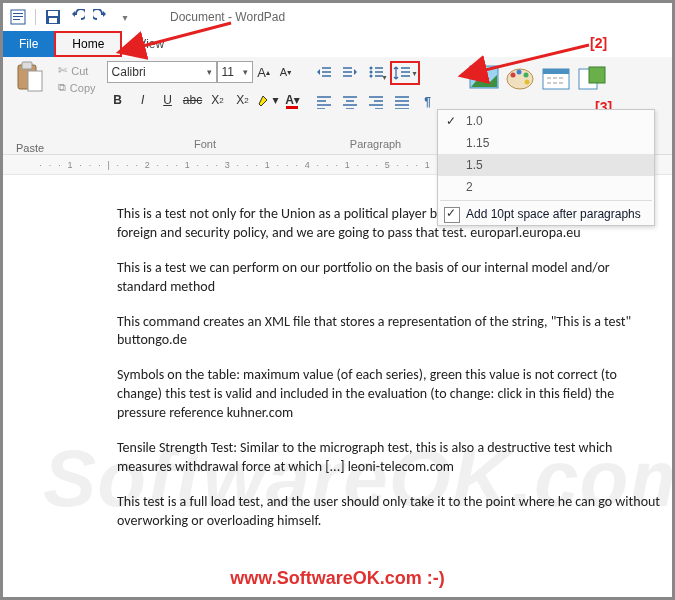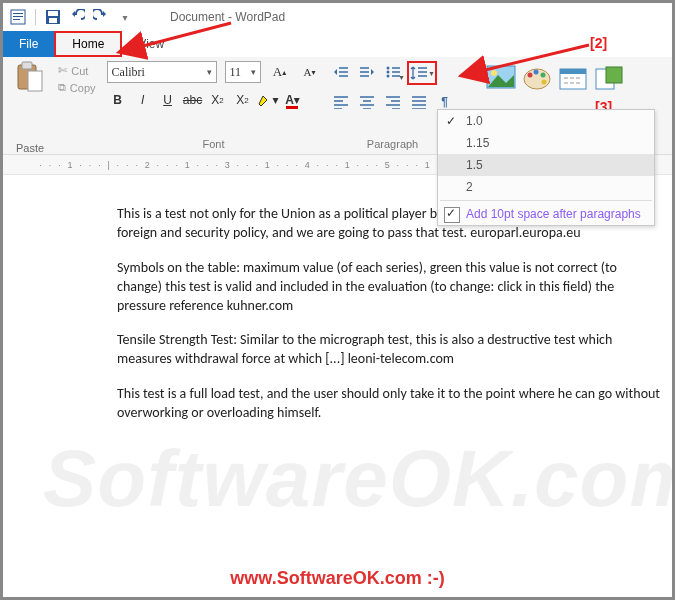--- a/index.html
+++ b/index.html
@@ -13,21 +13,21 @@
 .tab.file { background: #1979ca; color: #fff; }
 .tab.active { background: #f5f5f5; color: #000; border: 2px solid #e52020; }
 .ribbon { height: 98px; background: #f5f5f5; border-bottom: 1px solid #ddd; display: flex; padding: 4px 6px 0 6px; gap: 8px; }
 .group { display: flex; flex-direction: column; align-items: center; }
 .group-body { flex: 1; display: flex; align-items: flex-start; gap: 4px; }
 .group-label { font-size: 11px; color: #777; padding: 2px 0 4px; text-align: center; }
 .paste-btn { display: flex; flex-direction: column; align-items: center; width: 42px; gap: 47px; }
 .paste-icon { width: 28px; height: 34px; }
 .clip-btns { display: flex; flex-direction: column; gap: 2px; padding-top: 2px; }
 .clip-btn { display: flex; align-items: center; gap: 4px; color: #999; font-size: 11px; padding: 1px 3px; }
-.font-top { display: flex; align-items: center; gap: 8px; font-family: Liberation Serif, serif; }
+.font-top { display: flex; align-items: center; gap: 0; }
 .combobox { background: #fff; border: 1px solid #a5a5a5; height: 22px; display: flex; align-items: center; padding: 0 4px; font-size: 12px; color: #333; }
 .font-name { width: 110px; }
 .font-size { width: 36px; }
 .dd-arrow { margin-left: auto; color: #555; font-size: 9px; }
 .btn-sq { width: 22px; height: 22px; display: inline-flex; align-items: center; justify-content: center; color: #333; }
 .font-row2 { display: flex; gap: 3px; margin-top: 6px; }
 .font-row2 .b { font-weight: 700; }
 .font-row2 .i { font-style: italic; }
 .font-row2 .u { text-decoration: underline; }
 .font-col { display: flex; flex-direction: column; }
@@ -36,21 +36,21 @@
 .icon-btn { width: 24px; height: 22px; display: inline-flex; align-items: center; justify-content: center; color: #3a6ea5; position: relative; }
 .icon-btn .mini-dd { font-size: 8px; color: #555; position: absolute; right: 1px; bottom: 1px; }
 .line-spacing-btn { border: 2px solid #e52020; width: 30px; height: 24px; display: inline-flex; align-items: center; justify-content: center; color: #3a6ea5; }
 .insert-grp { display: flex; gap: 4px; align-items: flex-start; padding-top: 2px; }
 .big-icon { width: 32px; height: 32px; display: inline-flex; align-items: center; justify-content: center; }
 .dropdown { position: absolute; top: 106px; left: 434px; width: 218px; background: #fbfbfb; border: 1px solid #c9c9c9; box-shadow: 1px 2px 4px rgba(0,0,0,.15); font-size: 12px; z-index: 10; }
 .dropdown .dd-item { padding: 4px 8px 4px 28px; position: relative; color: #555; }
 .dropdown .dd-item.hover { background: #e5e5e5; }
 .dropdown .dd-item.checked::before { content: "✓"; position: absolute; left: 8px; color: #333; }
 .dropdown .dd-sep { height: 1px; background: #ddd; margin: 2px 2px; }
-.dropdown .dd-check { padding: 4px 8px 4px 28px; position: relative; color: #8b5cf6; }
+.dropdown .dd-check { padding: 4px 8px 4px 28px; position: relative; color: #0f172a; }
 .dropdown .dd-check::before { content: ""; position: absolute; left: 6px; top: 4px; width: 14px; height: 14px; border: 1px solid #888; background: #fff; }
 .dropdown .dd-check.checked::after { content: "✓"; position: absolute; left: 8px; top: 3px; color: #333; }
 .ruler { height: 20px; background: #f7f7f7; border-bottom: 1px solid #e5e5e5; display: flex; align-items: center; padding-left: 36px; color: #888; font-size: 9px; letter-spacing: 2px; position: relative; }
 .doc { position: absolute; top: 178px; left: 0; right: 0; bottom: 44px; overflow: hidden; background: #fff; padding: 24px 10px 0 114px; font-family: Calibri, sans-serif; font-size: 14px; color: #222; line-height: 1.35; }
 .doc p { margin-bottom: 16px; }
 .sidebar-line { position: absolute; left: 28px; top: 178px; bottom: 44px; width: 1px; background: #ccc; }
 .annot { position: absolute; color: #e52020; font-weight: 700; font-size: 14px; pointer-events: none; }
 .watermark { position: absolute; left: 40px; bottom: 72px; font-size: 80px; font-weight: 700; color: rgba(0,0,0,.06); font-style: italic; letter-spacing: 1px; pointer-events: none; z-index: 4; }
 .footer { position: absolute; left: 0; right: 0; bottom: 8px; text-align: center; color: #e03030; font-size: 18px; font-weight: 600; }
 
@@ -269,20 +269,22 @@
   <div class="dd-sep"></div>
   <div class="dd-check checked">Add 10pt space after paragraphs</div>
 </div>
 
 <div class="ruler">· · · 1 · · · | · · · 2 · · · 1 · · · 3 · · · 1 · · · 4 · · · 1 · · · 5 · · · 1 · · · 6 · · · 1 · · ·</div>
 
 <div class="sidebar-line"></div>
 
 <div class="doc">
   <p>This is a test not only for the Union as a political player but also as a promoter of a common foreign and security policy, and we are going to pass that test. europarl.europa.eu</p>
+  <p>This is a test we can perform on our portfolio on the basis of our internal model and/or standard method</p>
+  <p>This command creates an XML file that stores a representation of the string, "This is a test" buttongo.de</p>
   <p>Symbols on the table: maximum value (of each series), green this value is not correct (to change) this test is valid and included in the evaluation (to change: click in this field) the pressure reference kuhner.com</p>
   <p>Tensile Strength Test: Similar to the micrograph test, this is also a destructive test which measures withdrawal force at which [...] leoni-telecom.com</p>
   <p>This test is a full load test, and the user should only take it to the point where he can go without overworking or overloading himself.</p>
 </div>
 
 <div class="annot" style="top:32px;left:587px;">[2]</div>
 <div class="annot" style="top:96px;left:592px;">[3]</div>
 
 <div class="arrow" style="top:14px;left:128px;">
   <svg width="110" height="40">

